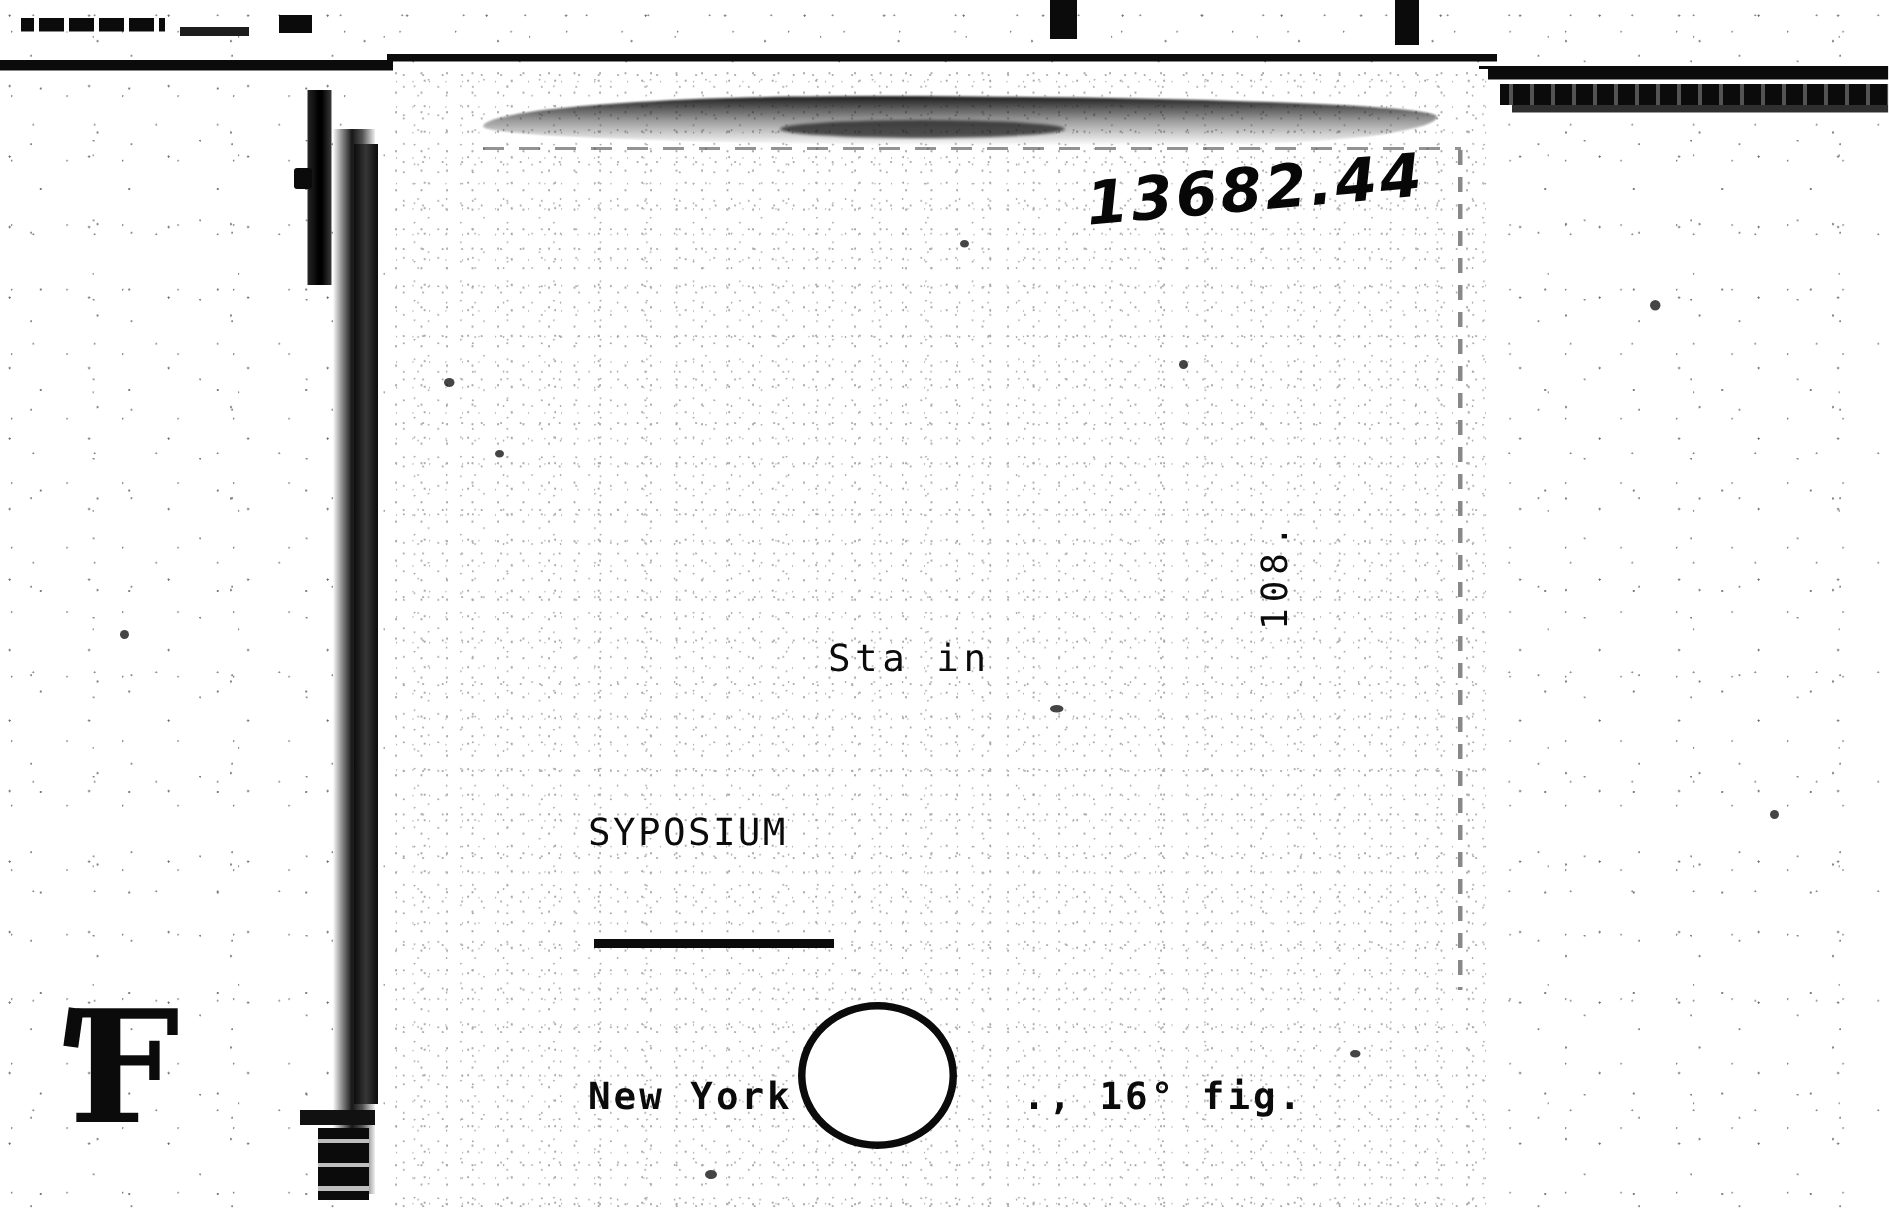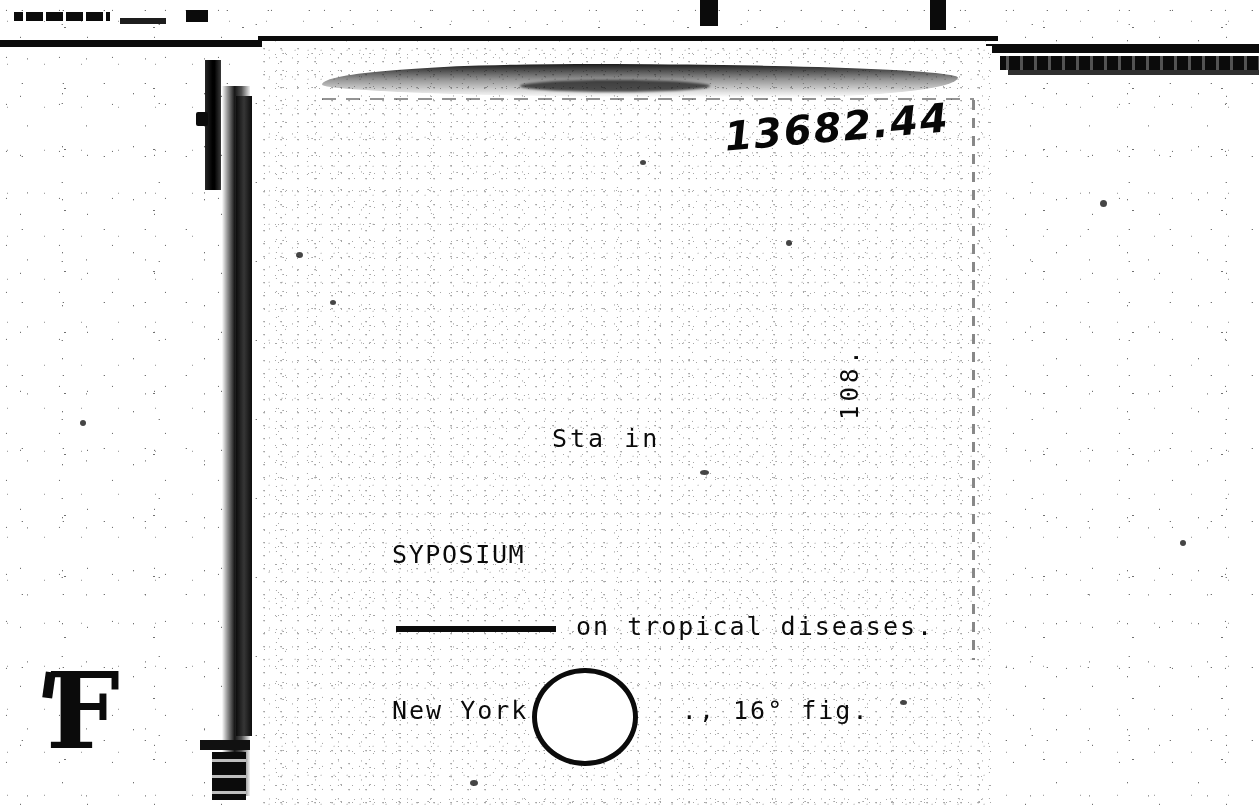--- a/index.html
+++ b/index.html
@@ -129,21 +129,21 @@
     font-size: 25px;
     letter-spacing: 1.2px;
     color: #111;
     white-space: pre;
   }
   #line-author   { left: 388px; top: 278px; }
   #line-title    { left: 390px; top: 330px; letter-spacing: 2.2px; }
   #line-stain    { left: 552px; top: 412px; letter-spacing: 3px; margin-top: 12px; }
   #line-syp      { left: 392px; top: 540px; letter-spacing: 1.6px; }
   #line-tropical { left: 576px; top: 612px; letter-spacing: 2px; }
-  #line-place    { left: 392px; top: 696px; letter-spacing: 2px; }
+  #line-place    { left: 392px; top: 716px; letter-spacing: 2px; font-weight: bold; }
 
   
   #vert-number {
     position: absolute;
     left: 836px; top: 420px;
     font-family: "DejaVu Sans Mono", monospace;
     font-size: 24px;
     letter-spacing: 4px;
     transform: rotate(-90deg);
     transform-origin: left top;
@@ -219,21 +219,20 @@
 
 
   <div class="typed" id="line-stain">Sta in</div>
 
   <div id="vert-number">108.</div>
 
   <div class="typed" id="line-syp">SYPOSIUM</div>
 
   <div class="rule" id="underline"></div>
 
-  <div class="typed" id="line-tropical">on tropical diseases.</div>
 
   <div class="typed" id="line-place">New York         ., 16° fig.</div>
 
   <div id="ring"></div>
 
   <div id="letter-f">F</div>
   <div class="rule" id="f-tick"></div>
 
   <div class="blot" style="left:296px;top:252px;width:7px;height:6px;"></div>
   <div class="blot" style="left:330px;top:300px;width:6px;height:5px;"></div>

